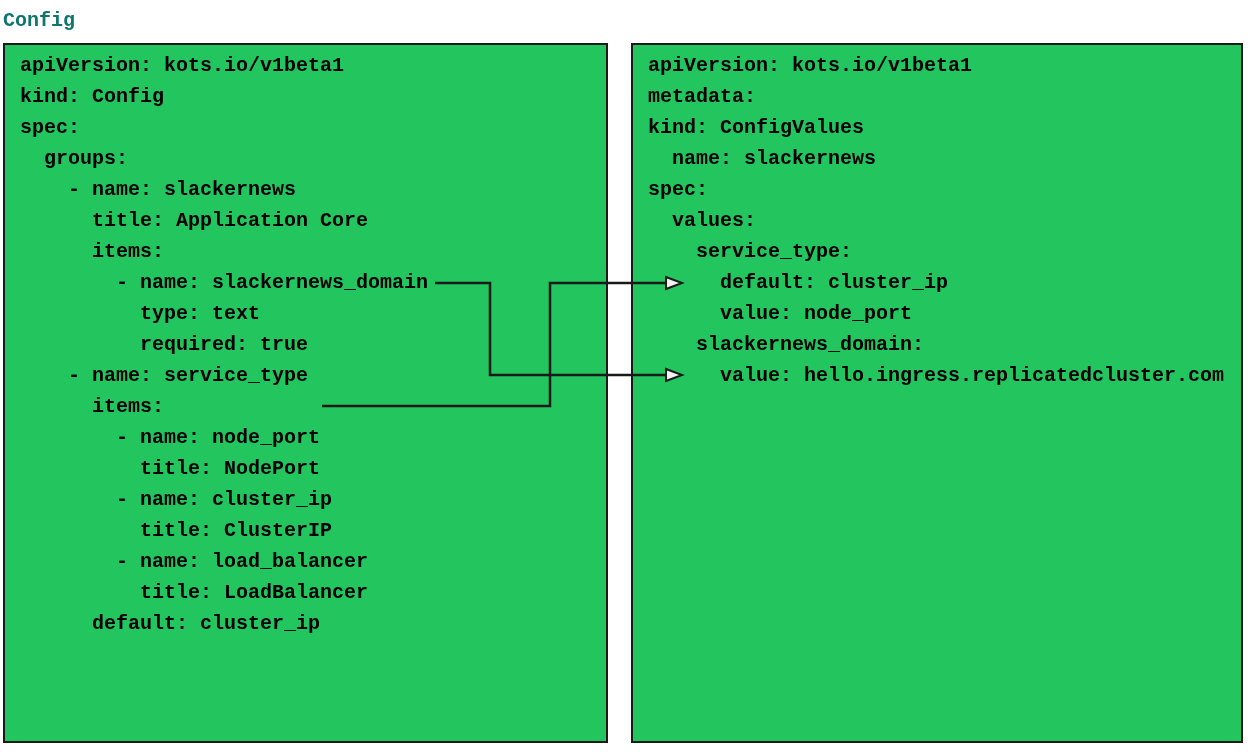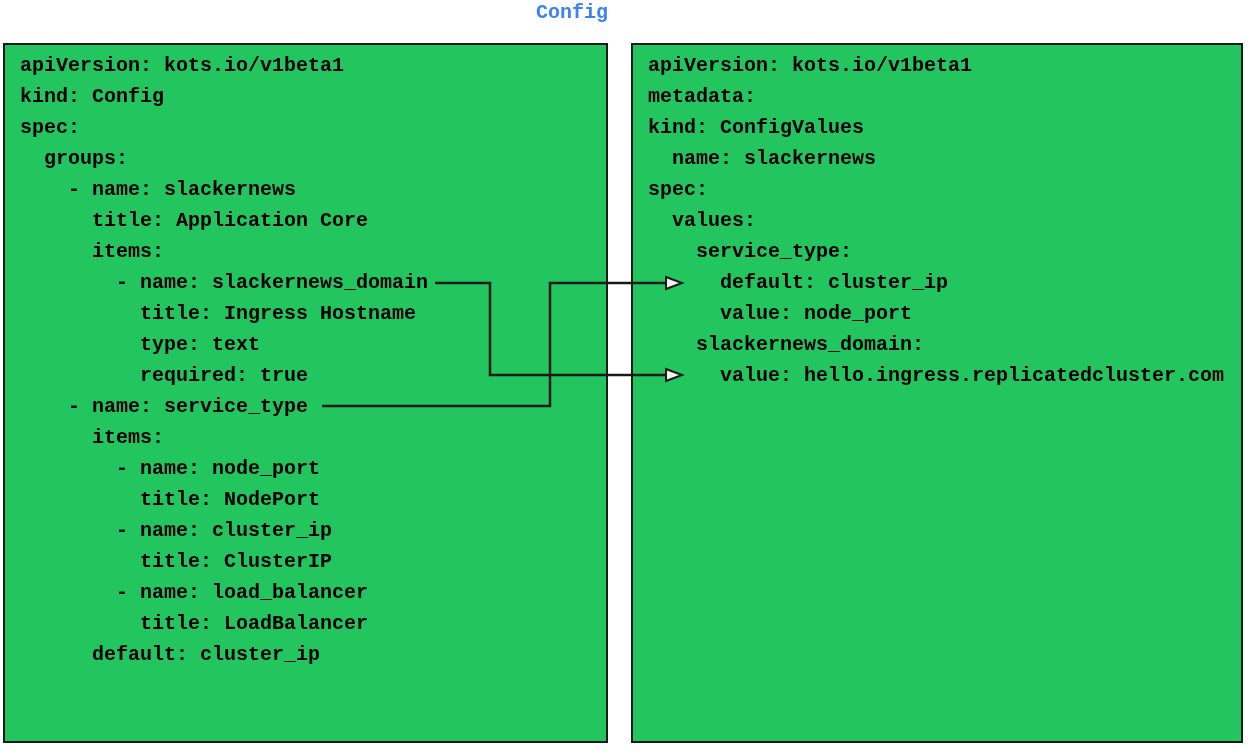--- a/index.html
+++ b/index.html
@@ -10,27 +10,27 @@
   .stage {
     position: relative;
     width: 1258px;
     height: 756px;
     background: #ffffff;
     overflow: hidden;
     font-family: "Liberation Mono", "DejaVu Sans Mono", monospace;
   }
   .panel-title {
     position: absolute;
-    top: 0;
+    top: 8px;
     height: 26px;
-    text-align: right;
+    text-align: left;
     font-size: 20px;
     line-height: 26px;
     font-weight: bold;
-    color: #3b82f6;
+    color: #0f766e;
     letter-spacing: 0;
   }
   .panel-title.left  { left: 3px;   width: 605px; }
   .panel-title.right { left: 631px; width: 612px; margin-top: 44px; }
   .code-panel {
     position: absolute;
     top: 43px;
     height: 700px;
     box-sizing: border-box;
     background: #22c55e;
@@ -67,21 +67,20 @@
 
   <div class="code-panel left">
       <div class="code-line">apiVersion: kots.io/v1beta1</div>
       <div class="code-line">kind: Config</div>
       <div class="code-line">spec:</div>
       <div class="code-line">  groups:</div>
       <div class="code-line">    - name: slackernews</div>
       <div class="code-line">      title: Application Core</div>
       <div class="code-line">      items:</div>
       <div class="code-line">        - name: slackernews_domain</div>
-      <div class="code-line">          title: Ingress Hostname</div>
       <div class="code-line">          type: text</div>
       <div class="code-line">          required: true</div>
       <div class="code-line">    - name: service_type</div>
       <div class="code-line">      items:</div>
       <div class="code-line">        - name: node_port</div>
       <div class="code-line">          title: NodePort</div>
       <div class="code-line">        - name: cluster_ip</div>
       <div class="code-line">          title: ClusterIP</div>
       <div class="code-line">        - name: load_balancer</div>
       <div class="code-line">          title: LoadBalancer</div>

